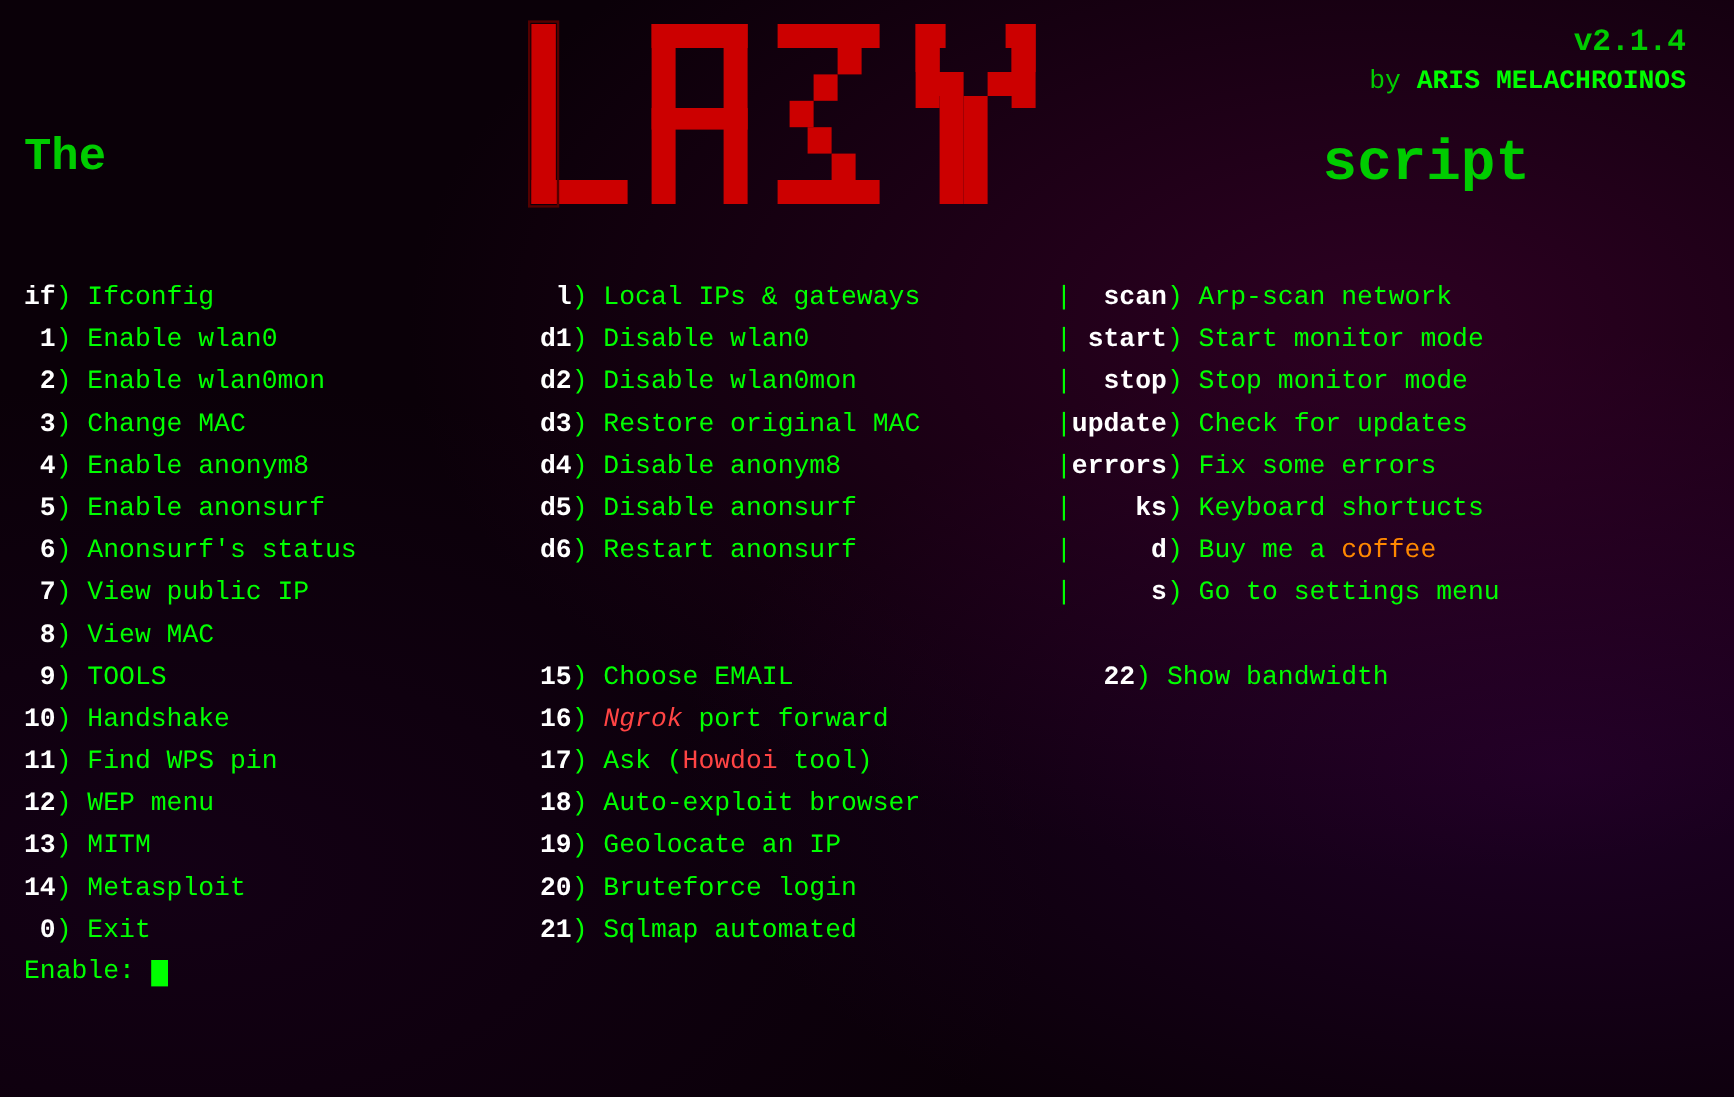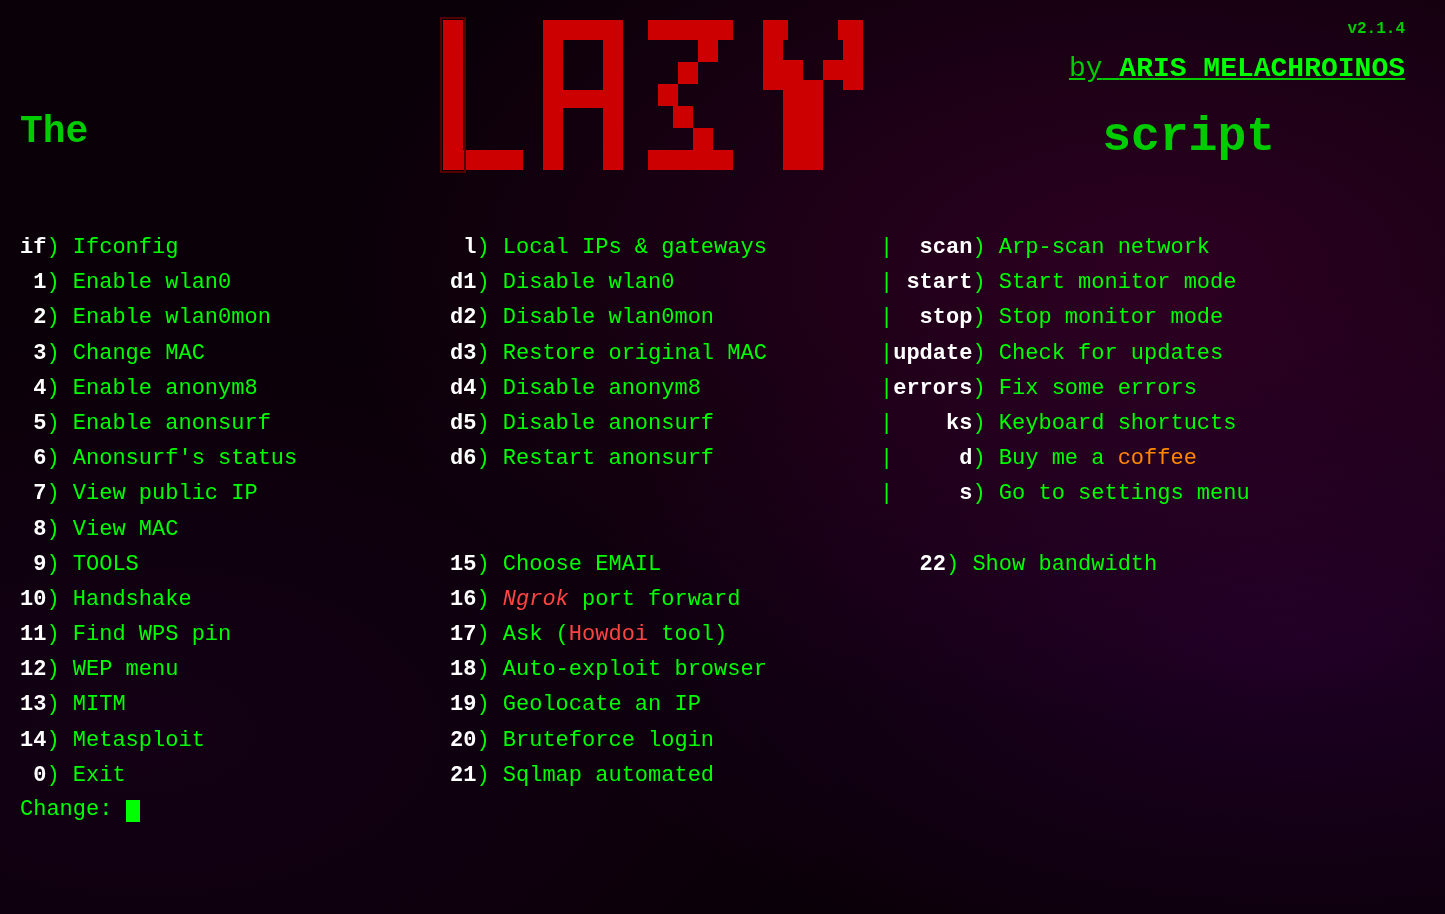--- a/index.html
+++ b/index.html
@@ -46,31 +46,30 @@
 
     .version-info {
       position: absolute;
       right: 20px;
       top: 10px;
       text-align: right;
     }
 
     .version-text {
       color: #00cc00;
-      font-size: 16px;
+      font-size: 26px;
       font-weight: bold;
       font-family: 'Courier New', Courier, monospace;
     }
 
     .author-text {
       color: #00cc00;
-      font-size: 28px;
-      font-family: 'Courier New', Courier, monospace;
-      margin-top: 15px;
-      text-decoration: underline;
+      font-size: 22px;
+      font-family: 'Courier New', Courier, monospace;
+      margin-top: 5px;
     }
 
     .author-name {
       color: #00ff00;
       font-weight: bold;
     }
 
     .menu-container {
       margin-top: 5px;
       font-size: 22px;
@@ -278,15 +277,15 @@
 
   <div class="menu-row">
     <div class="col1"><span class="key"> 0</span><span>)</span><span class="green"> Exit</span></div>
     <div class="col2"><span class="key">21</span><span>)</span><span class="green"> Sqlmap automated</span></div>
     <div class="col3"></div>
   </div>
 
 </div>
 
 <div class="choose-line">
-  <span>Change:</span>
+  <span>Enable:</span>
   <span class="cursor"></span>
 </div>
 
 </body></html>

